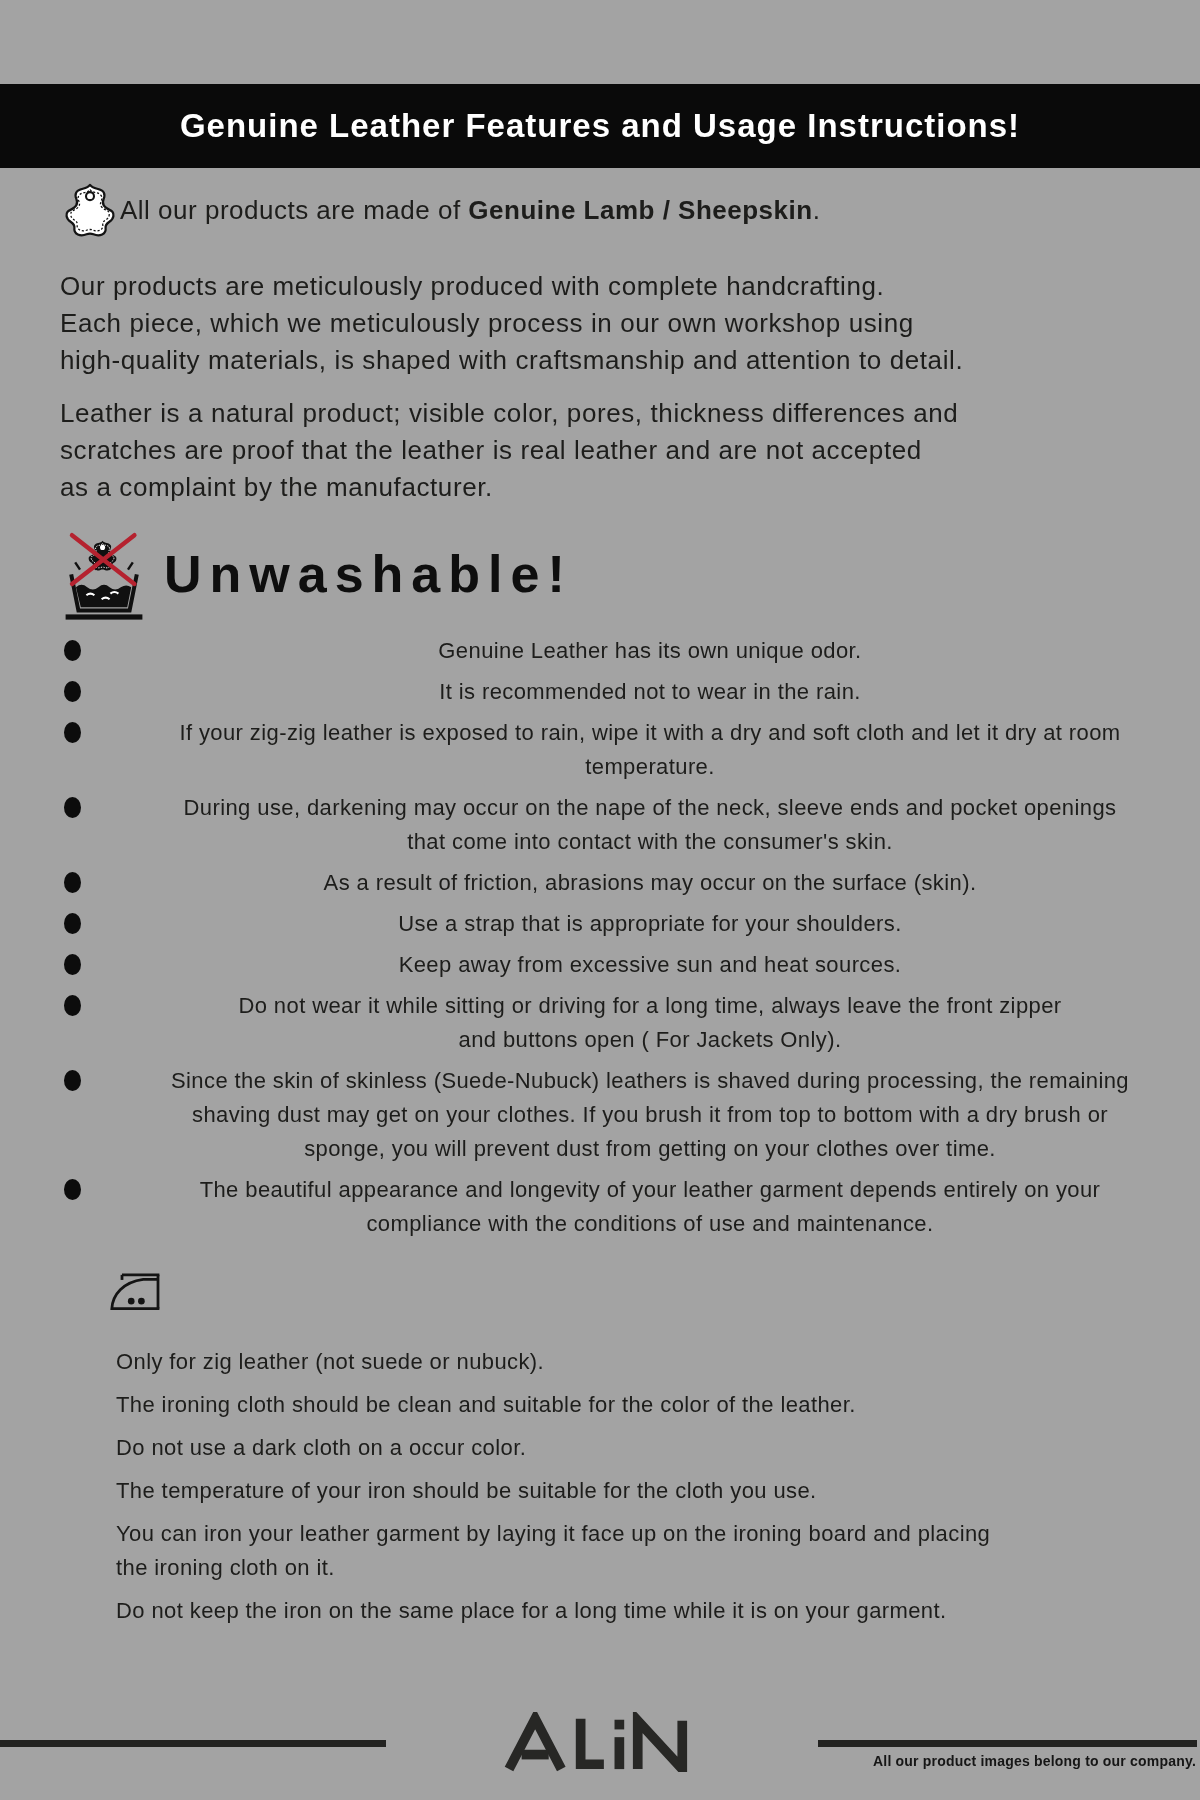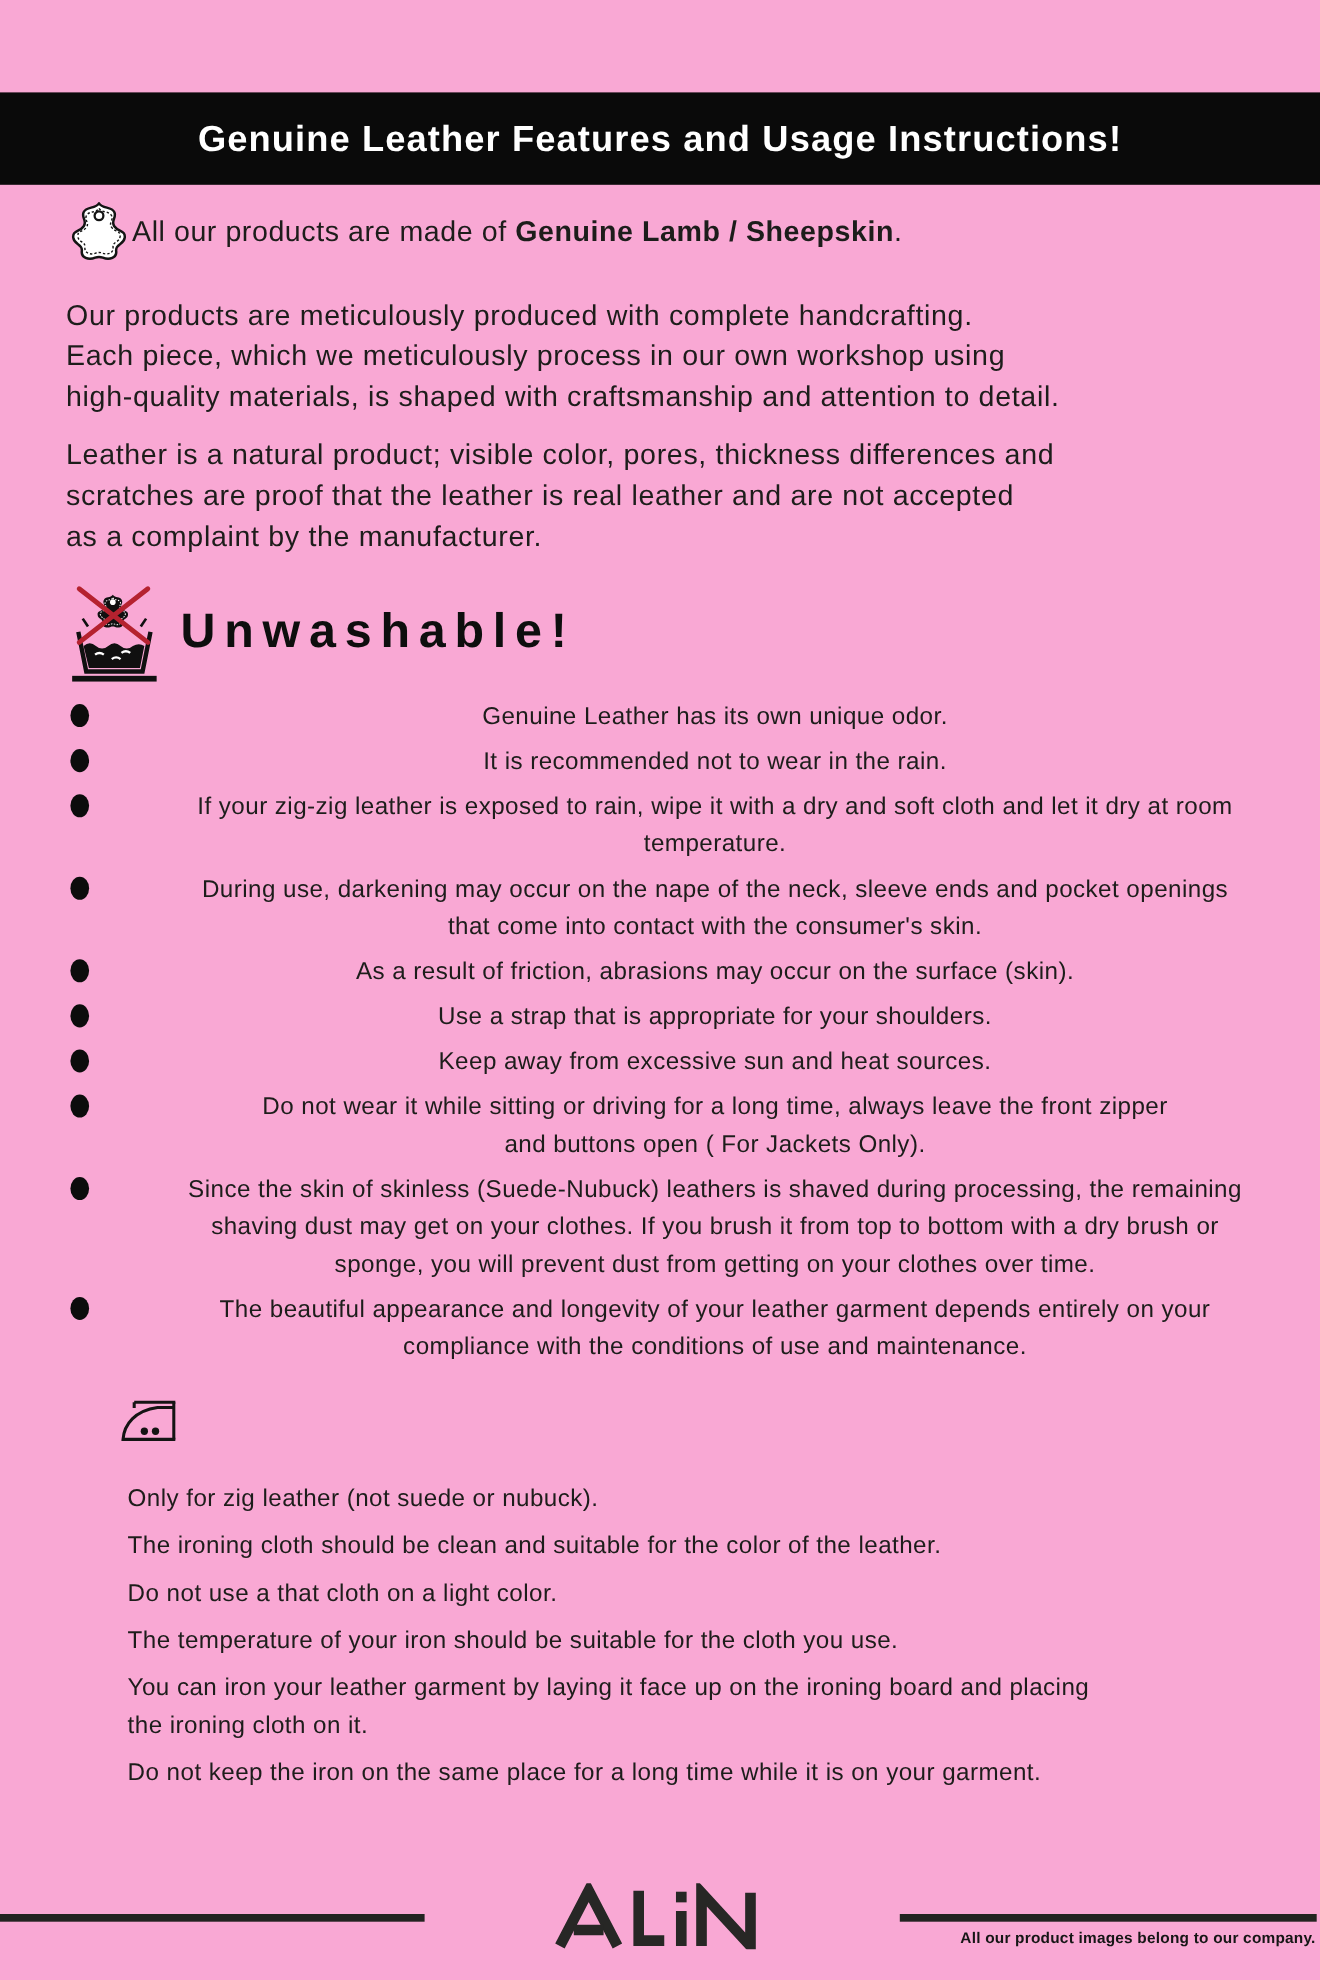--- a/index.html
+++ b/index.html
@@ -1,31 +1,31 @@
 <!DOCTYPE html>
 <html><head>
 <meta charset="utf-8">
 <style>
   html,body{margin:0;padding:0;background:#ffffff;}
-  .page{position:relative;width:1200px;height:1800px;background:#f9a8d4;overflow:hidden;
+  .page{position:relative;width:1200px;height:1800px;background:#a3a3a3;overflow:hidden;
         font-family:"Liberation Sans",sans-serif;color:#1d1d1b;}
   
   .banner{position:absolute;top:84px;left:0;width:100%;height:84px;background:#0a0a0a;
           display:flex;align-items:center;justify-content:center;}
   .banner h1{margin:0;color:#ffffff;font-size:33px;font-weight:bold;letter-spacing:1px;}
   
   .content{position:absolute;top:168px;left:0;width:100%;}
   .intro{display:flex;align-items:center;gap:4px;margin:14px 0 0 64px;}
   .intro p{margin:0;font-size:26px;letter-spacing:.5px;}
   .intro strong{font-weight:bold;}
   .para{margin:30px 0 0 60px;font-size:26px;line-height:37px;letter-spacing:.6px;}
   .para.second{margin-top:16px;}
   .sec-head{display:flex;align-items:center;margin-left:60px;}
   .sec-head.unwash{margin-top:22px;gap:16px;}
-  .sec-head.unwash h2{margin:0;font-size:44px;font-weight:bold;letter-spacing:8px;color:#0e0e0e;}
+  .sec-head.unwash h2{margin:0;font-size:52px;font-weight:bold;letter-spacing:8px;color:#0e0e0e;}
   .sec-head.iron{margin-top:26px;margin-left:106px;gap:15px;}
   .sec-head.iron h2{margin:0;font-size:26px;font-weight:bold;letter-spacing:1.5px;color:#141414;}
   .care-list{list-style:none;margin:14px 0 0 64px;padding:0;}
   .care-list li{position:relative;padding-left:36px;margin-bottom:7px;
                 font-size:22px;line-height:34px;letter-spacing:.4px;text-align:center;}
   .care-list .dot{position:absolute;left:0;top:6px;width:17px;height:21px;border-radius:50%;
                   background:#0c0c0c;}
   .li-text{display:block;}
   .iron-list{margin:30px 0 0 116px;}
   .iron-list p{margin:0 0 9px 0;font-size:22px;line-height:34px;letter-spacing:.4px;}
@@ -142,21 +142,21 @@
           </g>
           <circle cx="27" cy="37" r="3.6" fill="#141414"></circle>
           <circle cx="38" cy="37" r="3.6" fill="#141414"></circle>
         </svg>
       </span>
     </div>
 
     <div class="iron-list">
       <p>Only for zig leather (not suede or nubuck).</p>
       <p>The ironing cloth should be clean and suitable for the color of the leather.</p>
-      <p>Do not use a that cloth on a light color.</p>
+      <p>Do not use a dark cloth on a occur color.</p>
       <p>The temperature of your iron should be suitable for the cloth you use.</p>
       <p>You can iron your leather garment by laying it face up on the ironing board and placing<br>the ironing cloth on it.</p>
       <p>Do not keep the iron on the same place for a long time while it is on your garment.</p>
     </div>
 
   </div>
 
   <div class="rule rule-left"></div>
   <div class="logo" aria-label="ALiN">
     <svg viewBox="0 0 200 62" width="200" height="60" aria-hidden="true">

